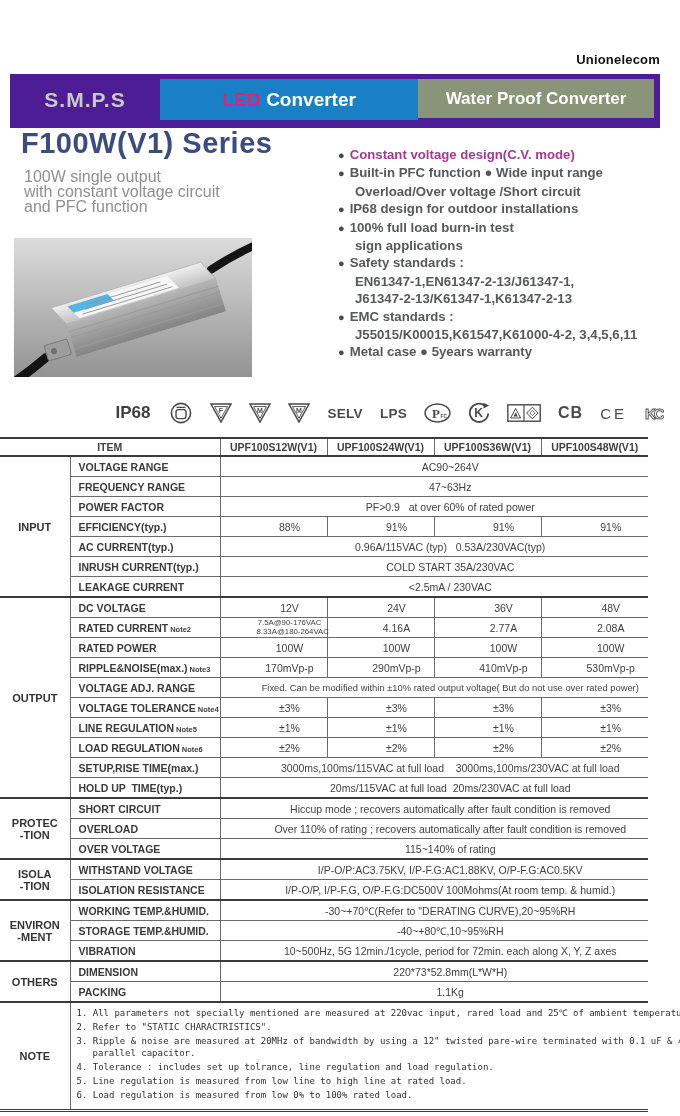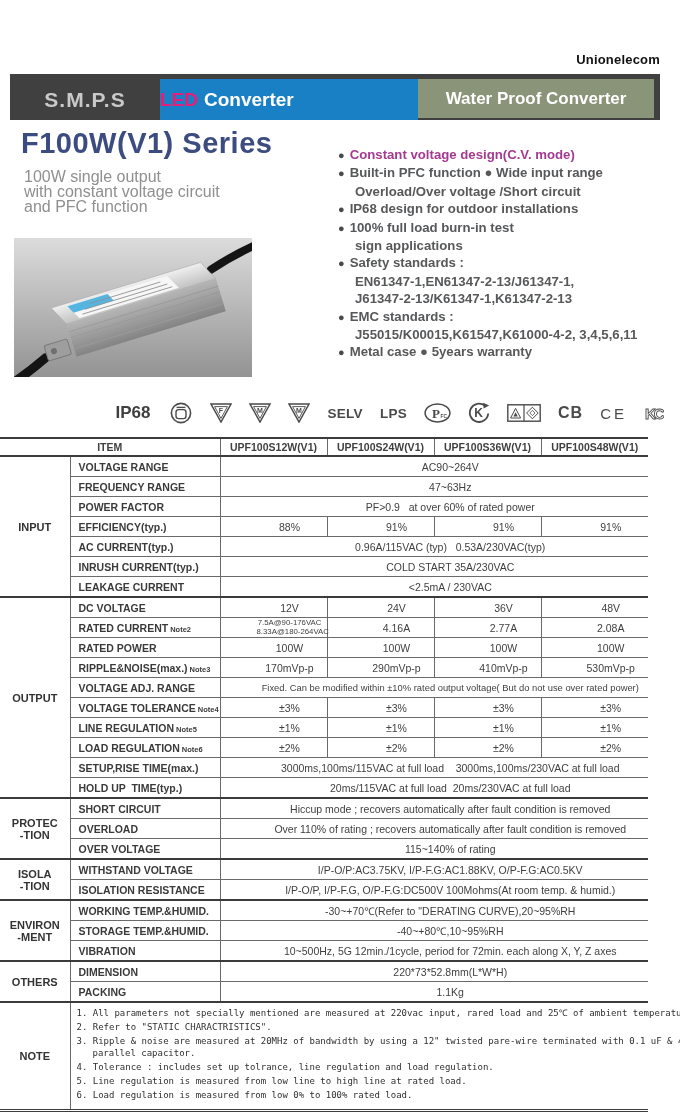--- a/index.html
+++ b/index.html
@@ -3,24 +3,24 @@
 <meta charset="utf-8">
 <style>
   html,body{margin:0;padding:0;}
   body{width:680px;height:1116px;background:#fff;font-family:"Liberation Sans",sans-serif;position:relative;overflow:hidden;}
   .page{position:absolute;inset:0;}
 
   
   .brand{position:absolute;top:52px;right:20px;font-size:13px;font-weight:bold;color:#111;letter-spacing:.2px;}
 
   
-  .hbar{position:absolute;top:74px;left:10px;width:650px;height:46px;background:#404040;}
+  .hbar{position:absolute;top:74px;left:10px;width:650px;height:54px;background:#4c1d95;}
   .hbar .seg-smps{position:absolute;left:0;top:5px;width:150px;height:41px;display:flex;align-items:center;justify-content:center;
     color:#c9c9c9;font-size:21px;font-weight:bold;letter-spacing:1px;}
-  .hbar .seg-led{position:absolute;left:150px;top:5px;width:258px;height:41px;background:#1a80c5;display:flex;align-items:center;justify-content:flex-start;
+  .hbar .seg-led{position:absolute;left:150px;top:5px;width:258px;height:41px;background:#1a80c5;display:flex;align-items:center;justify-content:center;
     font-size:19px;font-weight:bold;color:#fff;}
   .hbar .seg-led .led{color:#e61e78;margin-right:6px;}
   .hbar .seg-wp{position:absolute;left:408px;top:5px;width:236px;height:39px;background:#8a9478;display:flex;align-items:center;justify-content:center;
     font-size:17px;font-weight:bold;color:#fff;}
 
   
   .title{position:absolute;left:21px;top:127px;font-size:29px;font-weight:bold;color:#3c4c80;letter-spacing:.5px;}
   .subtitle{position:absolute;left:24px;top:169px;font-size:16px;color:#8f8f8f;line-height:15px;}
 
   

